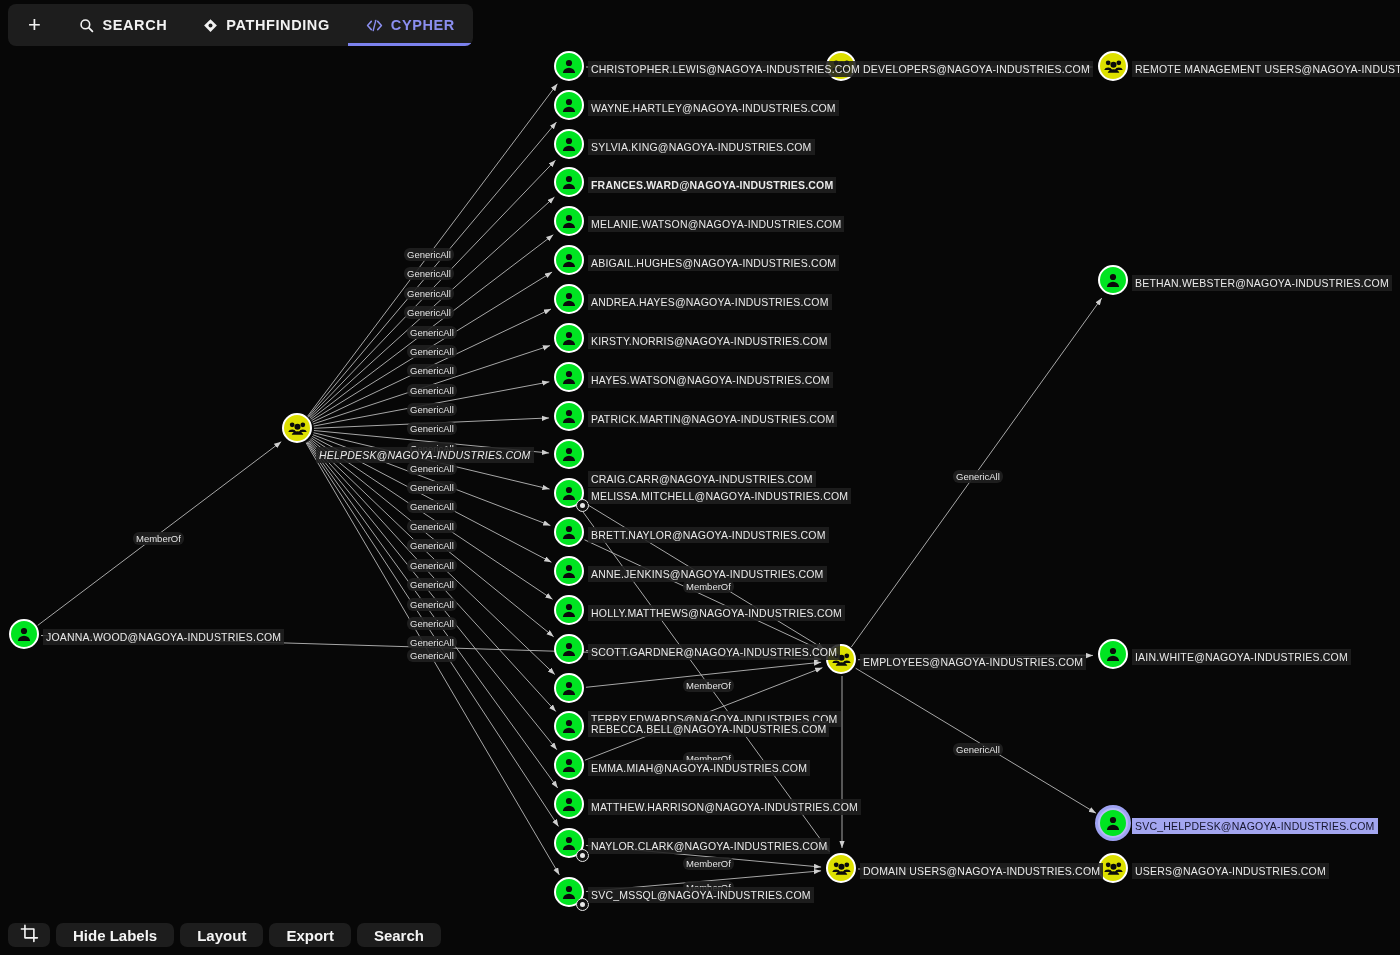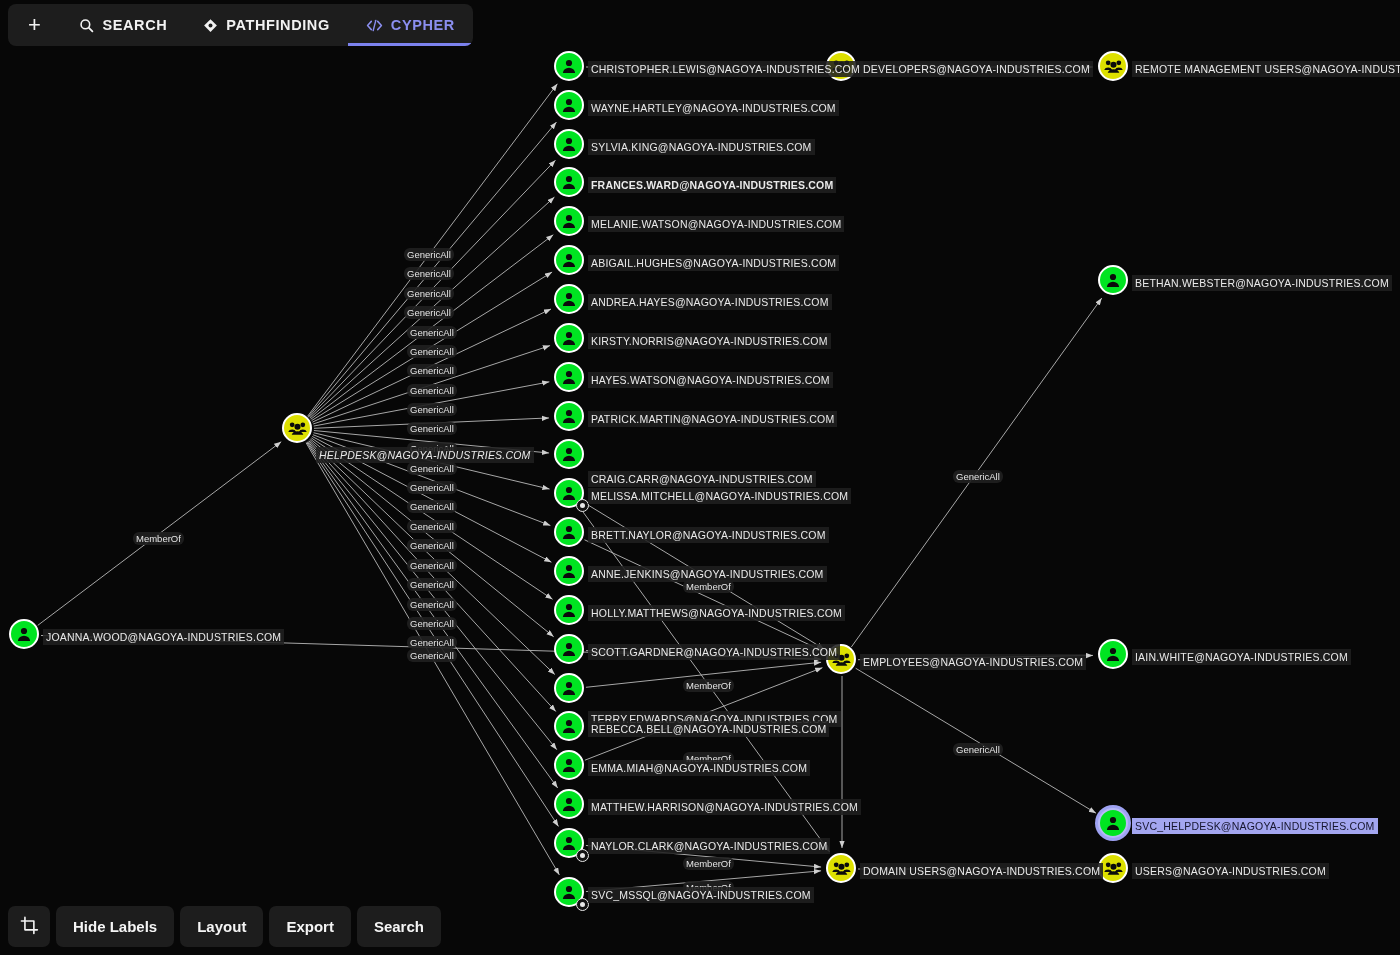--- a/index.html
+++ b/index.html
@@ -107,21 +107,21 @@
   #bottombar {
     position: absolute; left: 8px; bottom: 8px;
     display: flex; gap: 6px;
     z-index: 40;
   }
   .bbtn {
     background: #1d1d1d;
     color: #f5f5f5;
     border: none;
     border-radius: 7px;
-    height: 41px;
+    height: 24px;
     padding: 0 17px;
     font-size: 15px;
     font-weight: bold;
     font-family: "Liberation Sans", sans-serif;
     cursor: pointer;
     display: flex; align-items: center; justify-content: center;
   }
   .bbtn.icon-only { padding: 0; width: 42px; }
 </style>
 </head>

